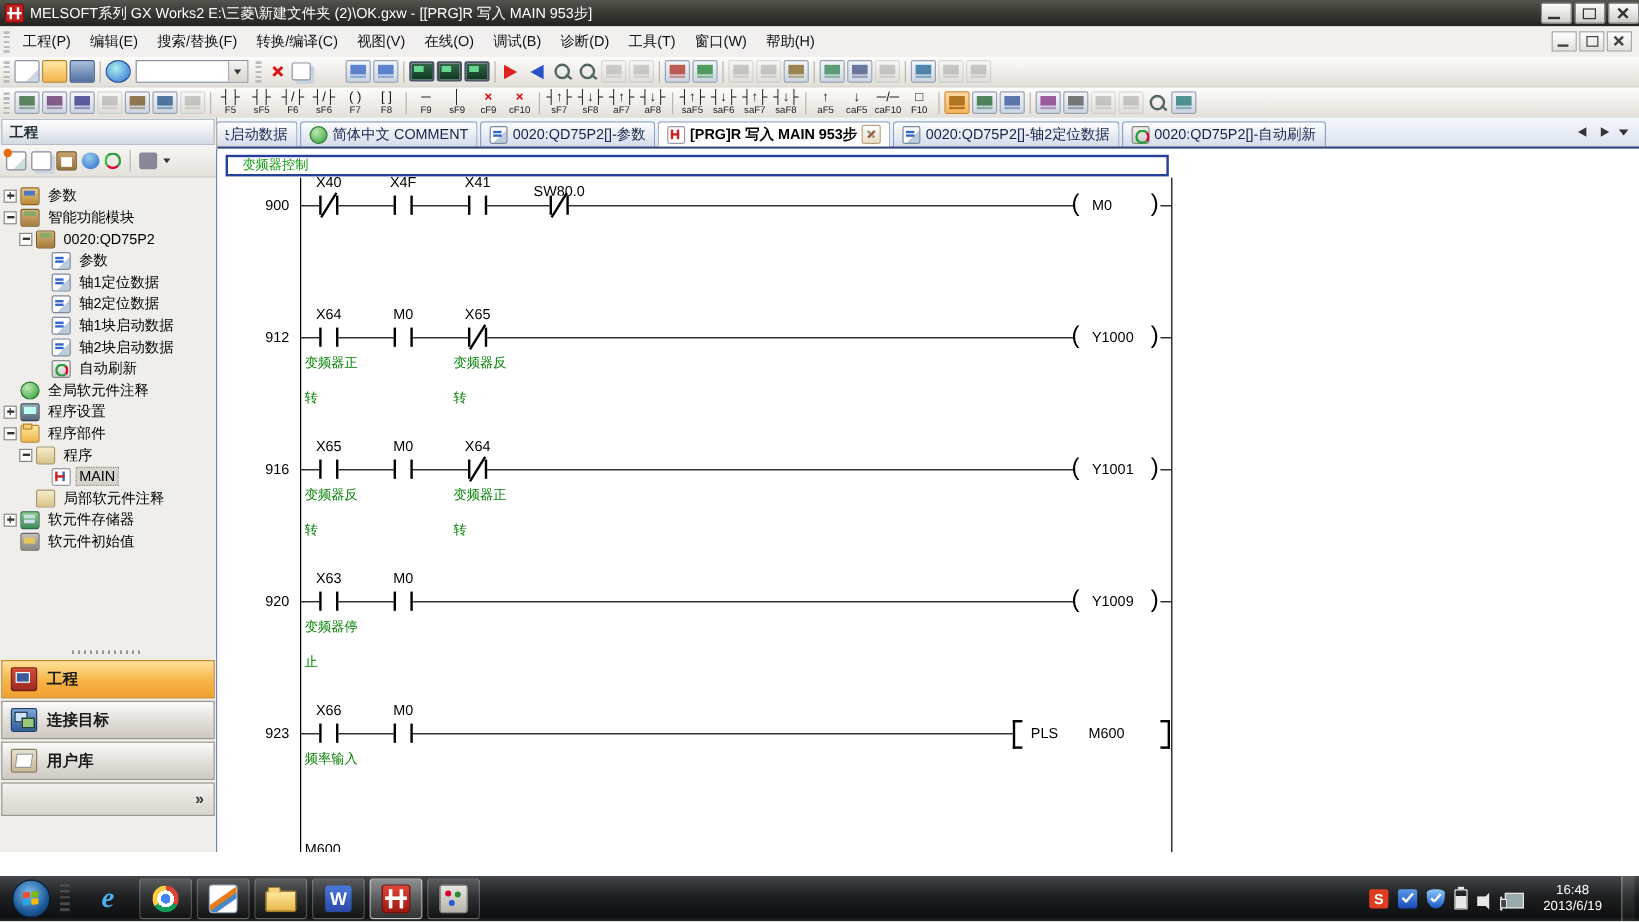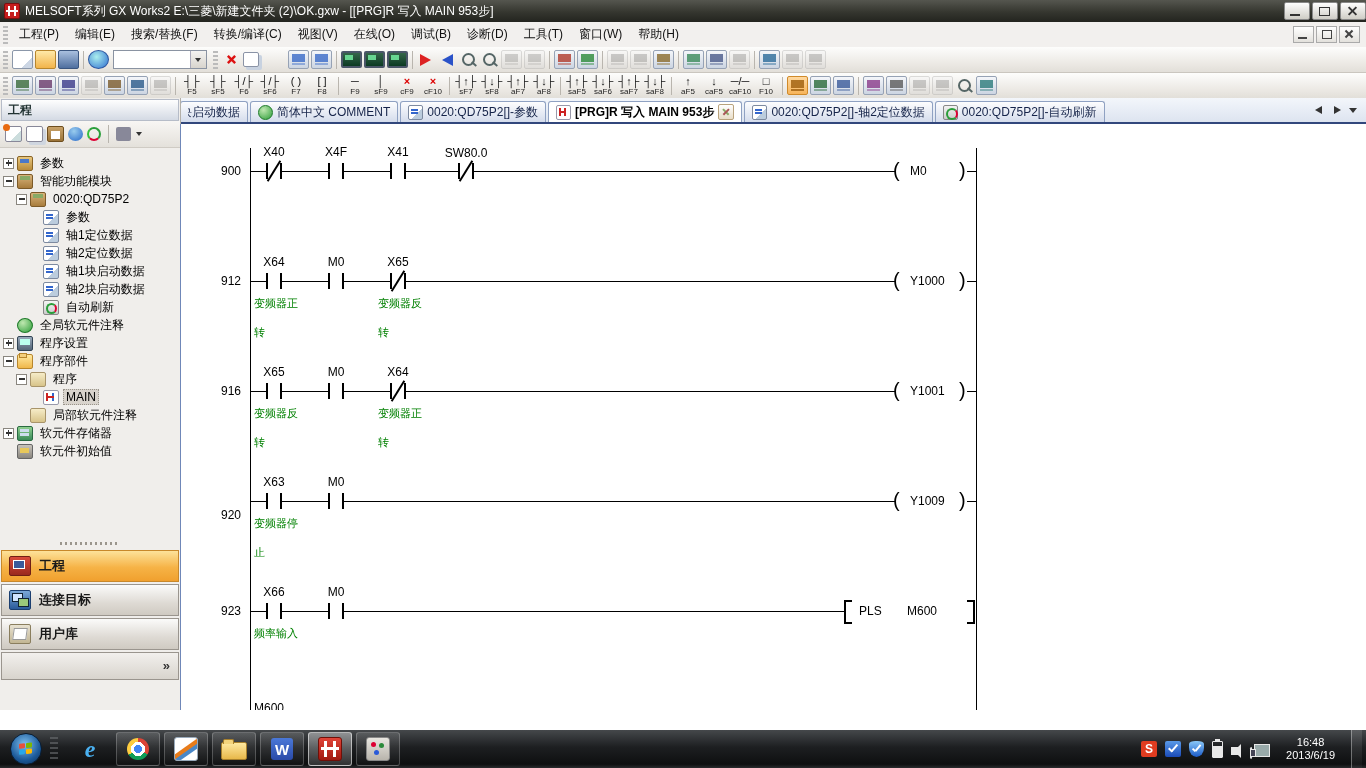--- a/index.html
+++ b/index.html
@@ -582,30 +582,31 @@
     <div class="navbtn">
         <span class="bigico b-lib"></span>
         <span>用户库</span>
       </div>
     <div class="navfoot">
         <span class="chev">»</span>
       </div>
   </div>
 
   <div class="editor">
+    <div class="stmt">变频器控制</div>
     <i class="vrail" style="left:69px;top:24px;height:562px"></i>
     <i class="vrail" style="left:795px;top:24px;height:562px"></i>
 
     <span class="rnum" style="left:8px;top:40px">900</span>
     <i class="wire" style="left:69px;top:47px;width:645px"></i>
     <i class="wire" style="left:786px;top:47px;width:9px"></i>
     <span class="clabel" style="left:61px;top:21px">X40</span>
     <span class="clabel" style="left:123px;top:21px">X4F</span>
     <span class="clabel" style="left:185px;top:21px">X41</span>
-    <span class="clabel" style="left:253px;top:22px">SW80.0</span>
+    <span class="clabel" style="left:253px;top:28px">SW80.0</span>
     <span class="contact" style="left:85px;top:39px">
         <i class="slash"></i>
       </span>
     <span class="contact" style="left:147px;top:39px"></span>
     <span class="contact" style="left:209px;top:39px"></span>
     <span class="contact" style="left:277px;top:39px">
         <i class="slash"></i>
       </span>
     <span class="paren" style="left:712px;top:36px">(</span>
     <span class="coillabel" style="left:729px;top:40px">M0</span>
@@ -638,21 +639,21 @@
     <span class="contact" style="left:147px;top:259px"></span>
     <span class="contact" style="left:209px;top:259px">
         <i class="slash"></i>
       </span>
     <span class="ccomment" style="left:73px;top:275px">变频器反转</span>
     <span class="ccomment" style="left:197px;top:275px">变频器正转</span>
     <span class="paren" style="left:712px;top:256px">(</span>
     <span class="coillabel" style="left:729px;top:260px">Y1001</span>
     <span class="paren" style="left:778px;top:256px">)</span>
 
-    <span class="rnum" style="left:8px;top:384px">920</span>
+    <span class="rnum" style="left:8px;top:370px">920</span>
     <i class="wire" style="left:69px;top:377px;width:645px"></i>
     <i class="wire" style="left:786px;top:377px;width:9px"></i>
     <span class="clabel" style="left:61px;top:351px">X63</span>
     <span class="clabel" style="left:123px;top:351px">M0</span>
     <span class="contact" style="left:85px;top:369px"></span>
     <span class="contact" style="left:147px;top:369px"></span>
     <span class="ccomment" style="left:73px;top:385px">变频器停止</span>
     <span class="paren" style="left:712px;top:366px">(</span>
     <span class="coillabel" style="left:729px;top:370px">Y1009</span>
     <span class="paren" style="left:778px;top:366px">)</span>

